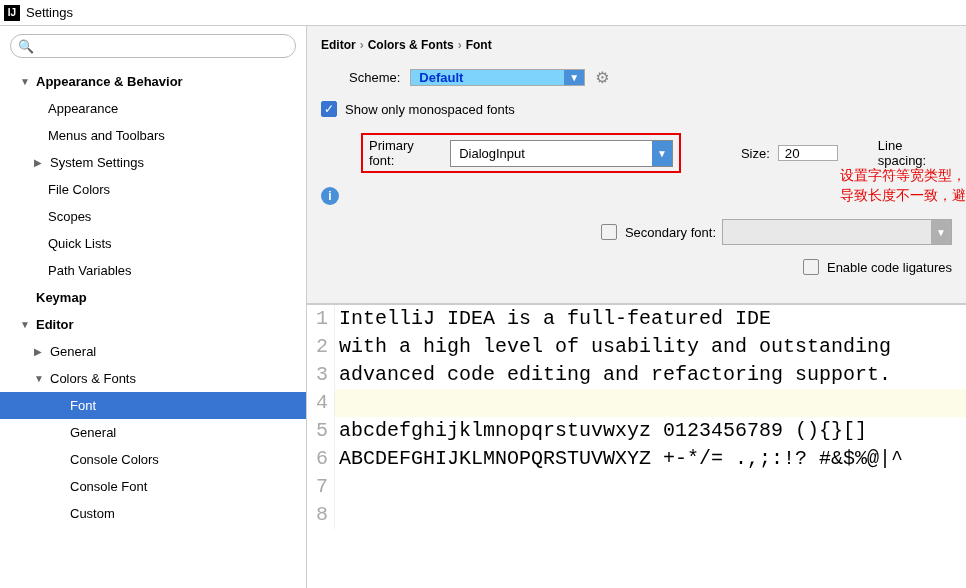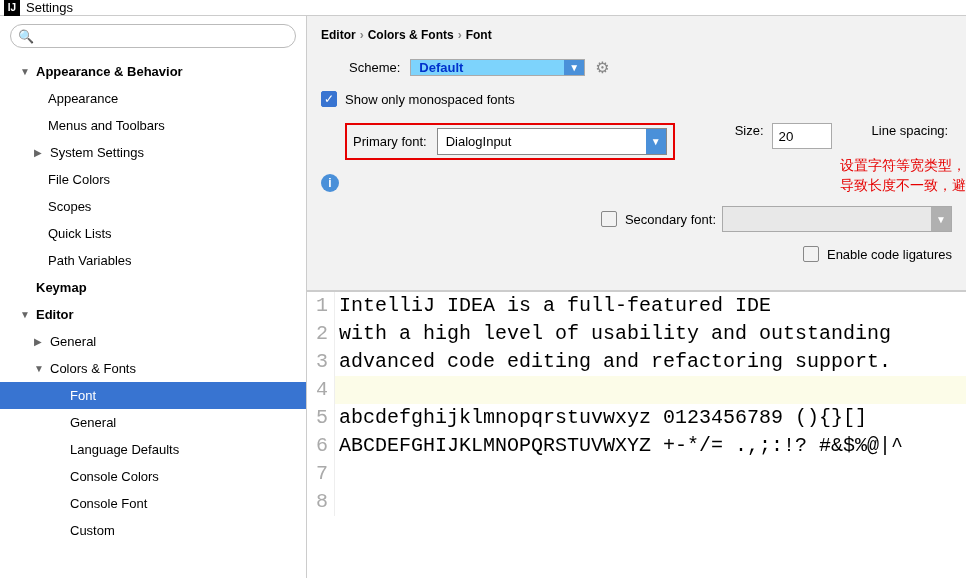--- a/index.html
+++ b/index.html
@@ -1,17 +1,17 @@
 <!DOCTYPE html>
 <html><head>
 <meta charset="utf-8">
 <style>
 * { box-sizing: border-box; margin: 0; padding: 0; }
 body { font-family: Arial, sans-serif; font-size: 13px; color: #000; background: #fff; width: 966px; height: 588px; overflow: hidden; }
-.titlebar { height: 16px; background: #fff; display: flex; align-items: center; padding-left: 4px; border-bottom: 1px solid #ccc; }
+.titlebar { height: 26px; background: #fff; display: flex; align-items: center; padding-left: 4px; border-bottom: 1px solid #ccc; }
 .titlebar-icon { width: 16px; height: 16px; background: #000; color: #fff; display: flex; align-items: center; justify-content: center; font-size: 10px; font-weight: bold; margin-right: 6px; }
 .main { display: flex; height: 562px; }
 .sidebar { width: 307px; background: #fff; border-right: 1px solid #ccc; overflow-y: auto; }
 .search-wrap { padding: 8px 10px 6px 10px; }
 .search { width: 100%; height: 24px; border: 1px solid #bbb; border-radius: 14px; padding: 0 10px 0 26px; font-size: 12px; background: #fff; }
 .search-wrap { position: relative; }
 .search-icon { position: absolute; left: 18px; top: 13px; font-size: 13px; color: #888; }
 .tree { padding: 4px 0; }
 .tree-item { display: flex; align-items: center; height: 27px; padding-left: 20px; cursor: pointer; }
 .tree-item.l1 { padding-left: 20px; font-weight: bold; }
@@ -26,25 +26,25 @@
 .row { display: flex; align-items: center; margin-bottom: 14px; margin-left: 28px; }
 .label { margin-right: 10px; }
 .select { height: 17px; border: 1px solid #aaa; background: #7dd3fc; display: flex; align-items: center; padding: 0 8px; position: relative; }
 .select.blue { color: #0033cc; font-weight: bold; width: 175px; }
 .select-arrow { position: absolute; right: 0; top: 0; width: 20px; height: 100%; background: #4a90d9; color: #fff; display: flex; align-items: center; justify-content: center; font-size: 10px; }
 .gear { margin-left: 10px; color: #888; cursor: pointer; font-size: 16px; }
 .annotation { color: #e60000; font-size: 14px; line-height: 1.4; position: absolute; left: 533px; top: 140px; width: 420px; }
 .checkbox-row { display: flex; align-items: center; margin-bottom: 16px; }
 .checkbox { width: 16px; height: 16px; border: 1px solid #888; margin-right: 8px; display: flex; align-items: center; justify-content: center; border-radius: 2px; }
 .checkbox.checked { background: #3874d1; border-color: #3874d1; color: #fff; font-size: 12px; }
-.primary-row { display: flex; margin-bottom: 14px; margin-left: 24px; }
+.primary-row { display: flex; align-items: center; margin-bottom: 14px; margin-left: 40px; }
 .primary-box { border: 2px solid #e60000; padding: 3px 6px; display: flex; align-items: center; }
 .primary-select { width: 230px; height: 27px; border: 1px solid #888; background: #fff; display: flex; align-items: center; padding: 0 8px; position: relative; margin-left: 10px; }
 .size-label { margin-left: 60px; margin-right: 8px; }
-.size-input { width: 60px; height: 26px; border: 1px solid #aaa; padding: 0 6px; }
+.size-input { width: 60px; height: 16px; border: 1px solid #aaa; padding: 0 6px; }
 .ls-label { margin-left: 40px; }
 .info-row { display: flex; align-items: center; margin-bottom: 14px; }
 .info-icon { width: 18px; height: 18px; border-radius: 50%; background: #4a90d9; color: #fff; display: flex; align-items: center; justify-content: center; font-size: 12px; font-weight: bold; margin-right: 8px; }
 .secondary-row { display: flex; align-items: center; margin-bottom: 14px; justify-content: flex-end; }
 .sec-select { width: 230px; height: 26px; border: 1px solid #aaa; background: #e8e8e8; position: relative; margin-left: 6px; }
 .sec-select .select-arrow { background: #b0b0b0; }
 .preview { flex: 1; background: #fff; border-top: 1px solid #ccc; overflow: hidden; }
 .code-line { display: flex; font-family: "Courier New", monospace; font-size: 20px; line-height: 28px; }
 .gutter { width: 28px; text-align: right; color: #aaa; padding-right: 6px; background: #fff; border-right: 1px solid #eee; }
 .code-text { padding-left: 4px; white-space: pre; }
@@ -106,23 +106,20 @@
           <span class="tree-arrow">▼</span>
           <span>Colors &amp; Fonts</span>
         </div>
       <div class="tree-item l3 selected">
           <span>Font</span>
         </div>
       <div class="tree-item l3">
           <span>General</span>
         </div>
       <div class="tree-item l3">
-          <span>Language Defaults</span>
-        </div>
-      <div class="tree-item l3">
           <span>Console Colors</span>
         </div>
       <div class="tree-item l3">
           <span>Console Font</span>
         </div>
       <div class="tree-item l3">
           <span>Custom</span>
         </div>
     </div>
   </div>

